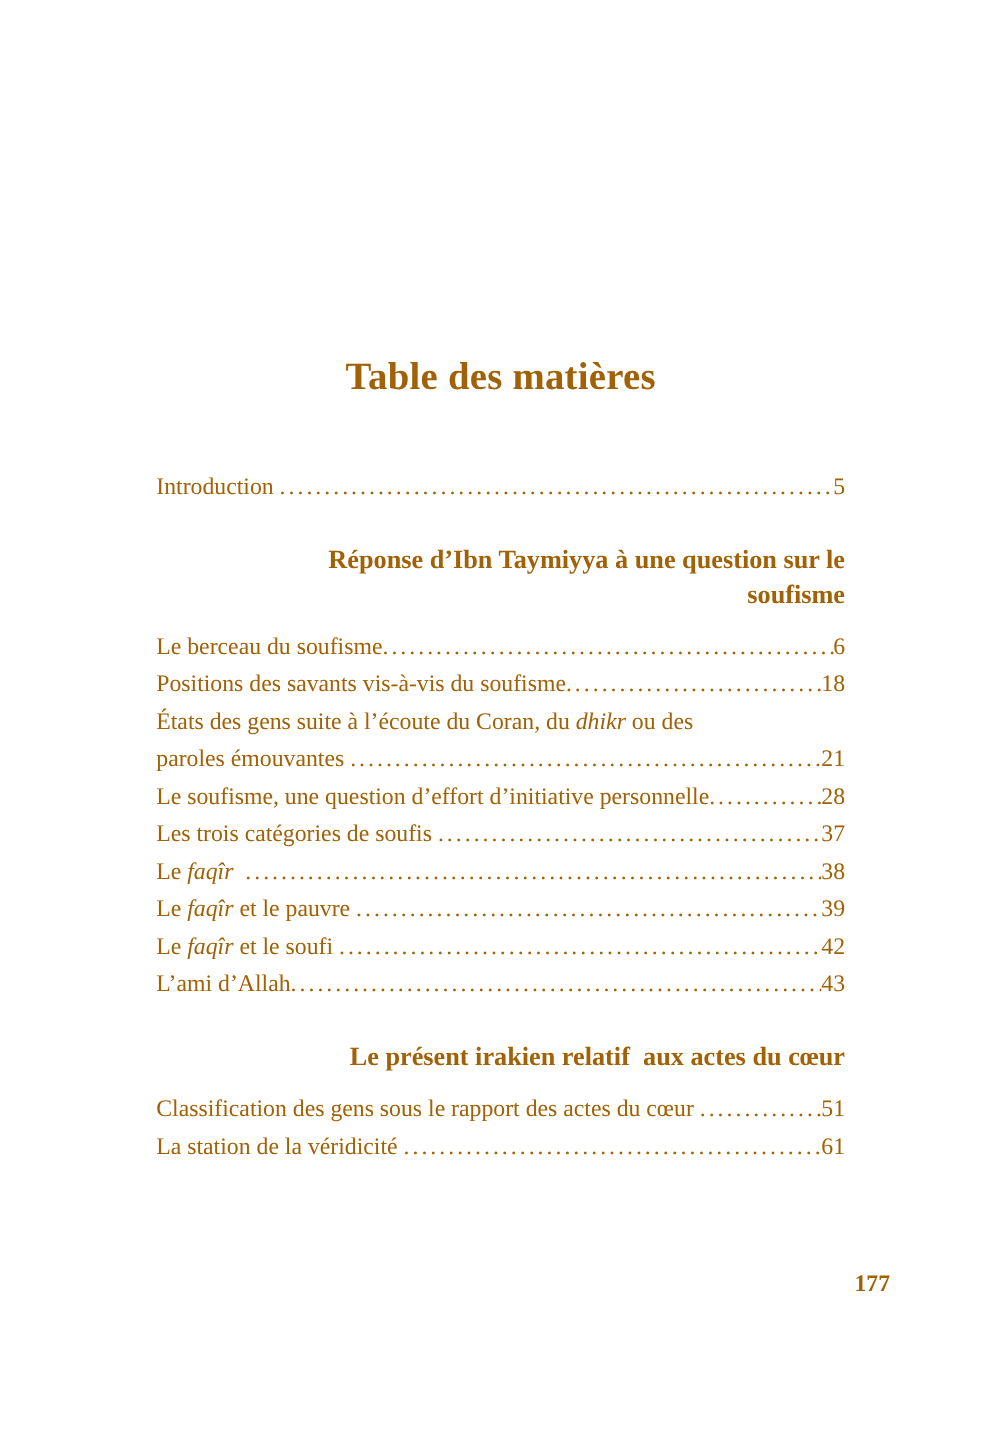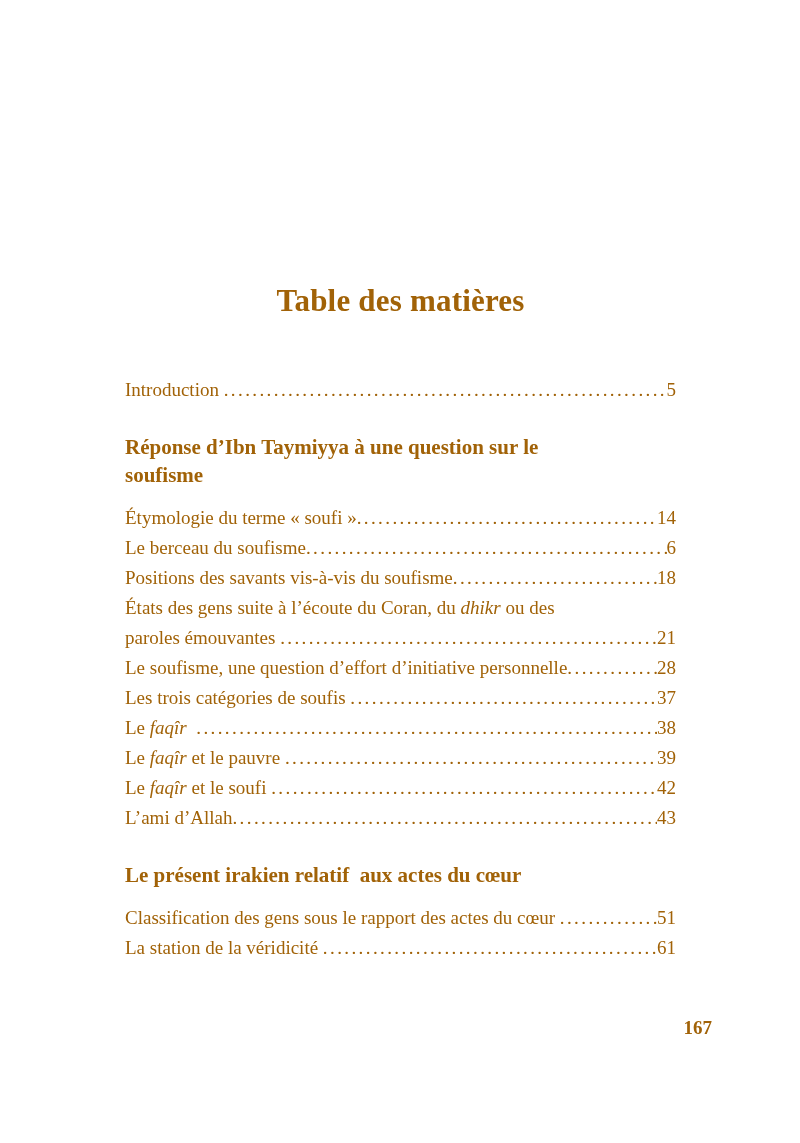--- a/index.html
+++ b/index.html
@@ -21,21 +21,21 @@
     font-weight: bold;
     text-align: center;
     letter-spacing: 0.2px;
     white-space: pre;
   }
   .toc { margin-top: 52px; font-family: Liberation Serif, serif; }
   .entries { margin-top: 14px; }
   .entries:first-child { margin-top: 0; }
   .section-heading {
     margin-top: 28px;
-    text-align: left;
+    text-align: right;
     font-weight: bold;
     font-size: 21px;
     line-height: 28px;
   }
   .section-heading div { white-space: pre; }
   .toc-line {
     display: flex;
     align-items: baseline;
     font-size: 19px;
     line-height: 30px;
@@ -73,25 +73,20 @@
           <span class="toc-text"><span>Introduction </span></span>
           <span class="dots"></span>
           <span class="pg">5</span>
         </div>
       </div>
       <div class="section-heading">
         <div>Réponse d’Ibn Taymiyya à une question sur le</div>
         <div>soufisme</div>
       </div>
       <div class="entries">
-        <div class="toc-line">
-          <span class="toc-text"><span>Étymologie du terme « soufi »</span></span>
-          <span class="dots"></span>
-          <span class="pg">14</span>
-        </div>
         <div class="toc-line">
           <span class="toc-text"><span>Le berceau du soufisme</span></span>
           <span class="dots"></span>
           <span class="pg">6</span>
         </div>
         <div class="toc-line">
           <span class="toc-text"><span>Positions des savants vis-à-vis du soufisme</span></span>
           <span class="dots"></span>
           <span class="pg">18</span>
         </div>
@@ -143,14 +138,14 @@
           <span class="dots"></span>
           <span class="pg">51</span>
         </div>
         <div class="toc-line">
           <span class="toc-text"><span>La station de la véridicité </span></span>
           <span class="dots"></span>
           <span class="pg">61</span>
         </div>
       </div>
     </div>
-  <div class="folio">167</div>
+  <div class="folio">177</div>
 </div>
 
 </body></html>

